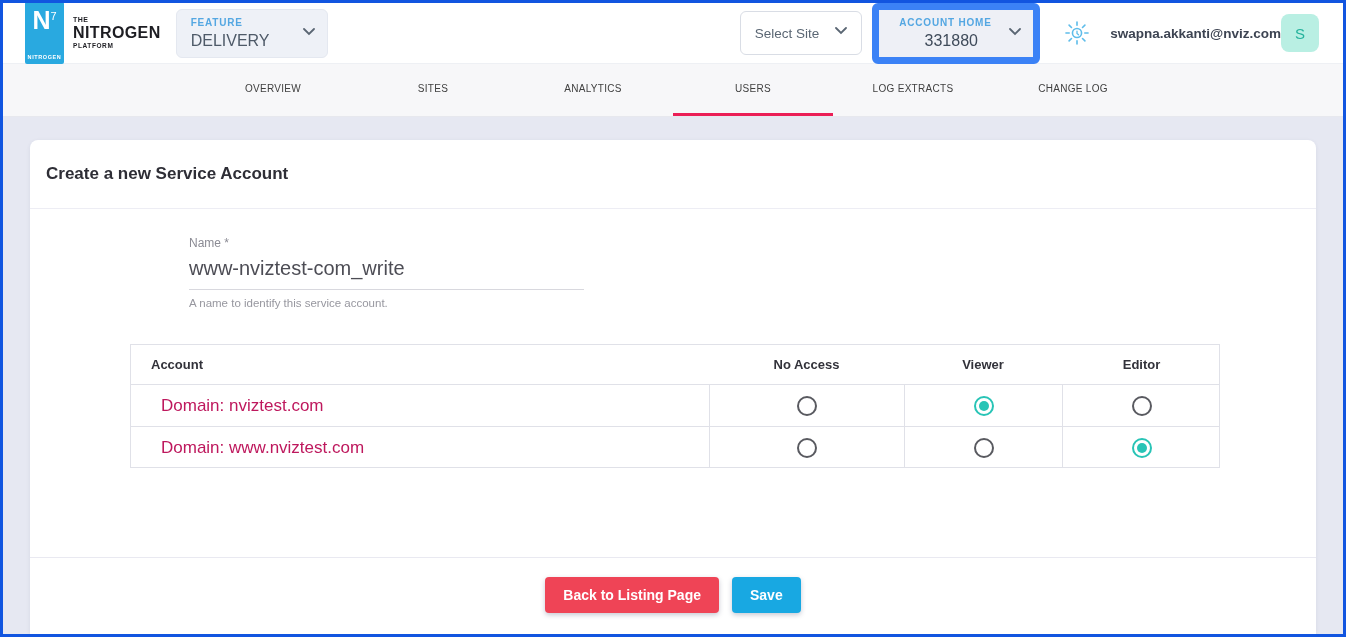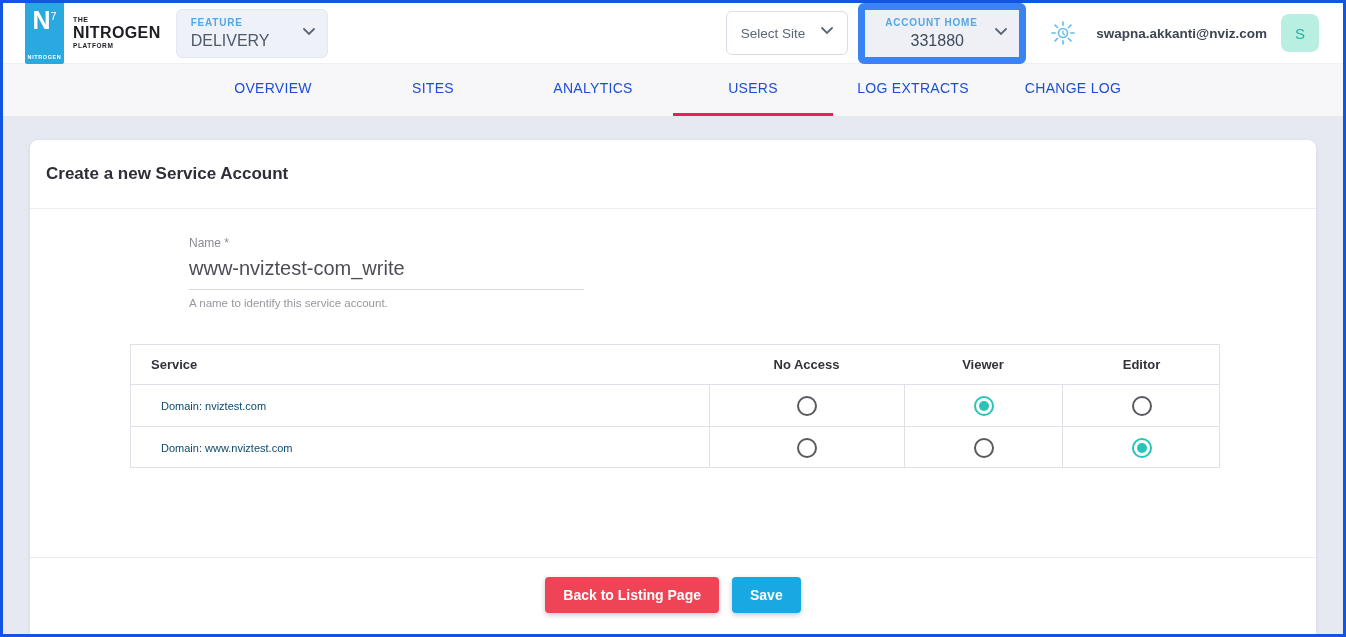--- a/index.html
+++ b/index.html
@@ -24,46 +24,46 @@
   .dd-label{ color:#54a7e2; font-size:10px; font-weight:bold; letter-spacing:.8px; }
   .dd-value{ color:#4e5a68; font-size:16px; margin-top:4px; }
   .chev{ position:absolute; right:12px; top:12px; }
   .spacer{ flex:1; }
   .select-site{ background:#fff; border:1px solid #d9dde5; border-radius:6px; padding:0 14px; height:44px;
     display:flex; align-items:center; gap:16px; font-size:13.5px; color:#5a6673; margin-right:10px; cursor:pointer;}
   .account-dd{ background:#eef0f6; border:7px solid #3b82f6; padding:7px 16px 7px 20px; margin-right:24px; min-width:168px; cursor:pointer;}
   .account-dd .dd-label{ text-align:left; }
   .account-dd .dd-value{ color:#3f4b5a; text-align:center; padding-right:14px;}
   .gear{ margin-right:20px; cursor:pointer; display:flex; align-items:center;}
-  .email{ font-size:13.5px; font-weight:bold; color:#3d4452; margin-right:14px; }
+  .email{ font-size:13.5px; font-weight:bold; color:#3d4452; }
   .avatar{ width:38px; height:38px; background:#b9efe3; color:#23b29c; border-radius:8px;
     display:flex; align-items:center; justify-content:center; font-size:15px; cursor:pointer;}
   
   .nav{ height:54px; background:#f7f7f9; border-top:1px solid #eef0f4; border-bottom:1px solid #e7e8ee;
     display:flex; justify-content:center; flex:0 0 auto;}
-  .tab{ width:160px; text-align:center; font-size:14px; color:#1d4ed8; letter-spacing:.3px;
+  .tab{ width:160px; text-align:center; font-size:10px; color:#404040; letter-spacing:.3px;
     line-height:49px; border-bottom:3px solid transparent; cursor:pointer;}
   .tab.active{ border-bottom-color:#eb1e56; }
   
   .page{ flex:1; padding:23px 27px 0; overflow:hidden;}
   .card{ background:#fff; border-radius:8px 8px 0 0; height:100%; display:flex; flex-direction:column;
     box-shadow:0 1px 4px rgba(40,50,90,.08);}
   .card-title{ height:69px; padding:0 16px; display:flex; align-items:center; border-bottom:1px solid #ededf4;
     font-size:17px; font-weight:bold; color:#2e2e36; flex:0 0 auto;}
   .form-section{ height:135px; padding:27px 17px 0 159px; flex:0 0 auto;}
   .field-label{ font-size:12px; color:#8b8b94; }
   .name-input{ display:block; width:395px; border:none; border-bottom:1px solid #d8d8de; background:transparent;
     font-family:"Liberation Sans",sans-serif; font-size:20px; color:#4d4d55; padding:7px 0 9px; outline:none;}
   .field-helper{ font-size:11.5px; color:#97979f; margin-top:7px; }
   .access-table{ margin-left:100px; width:1090px; border:1px solid #e0e1e8; flex:0 0 auto;}
   .tgrid{ display:grid; grid-template-columns:578px 195px 158px 159px; align-items:center;}
   .thead{ height:40px; border-bottom:1px solid #e0e1e8; font-weight:bold; font-size:13px; color:#32323a;}
   .thead .c0{ padding-left:20px; }
   .chead{ text-align:center; }
-  .trow{ height:41px; font-size:11px; color:#0c4a6e;}
+  .trow{ height:41px; font-size:17px; color:#be185d;}
   .trow + .trow{ border-top:1px solid #e0e1e8; }
   .trow .c0{ padding-left:30px; }
   .rcell{ display:flex; justify-content:center; align-items:center; height:41px; border-left:1px solid #e0e1e8;}
   .radio{ width:20px; height:20px; border:2px solid #595a60; border-radius:50%; position:relative; cursor:pointer;}
   .radio.selected{ border-color:#28c4b6; }
   .radio.selected::after{ content:''; position:absolute; inset:3px; border-radius:50%; background:#28c4b6; }
   .flex-fill{ flex:1; }
   .card-footer{ border-top:1px solid #e9e9f1; padding:19px 0 21px; display:flex; justify-content:center; gap:13px; flex:0 0 auto;}
   .btn{ border:none; border-radius:4px; height:36px; color:#fff; font-family:"Liberation Sans",sans-serif;
     font-size:14px; font-weight:bold; padding:0 18px; cursor:pointer; box-shadow:0 2px 5px rgba(30,40,80,.25);}
@@ -143,21 +143,21 @@
       <div class="card-title">Create a new Service Account</div>
 
       <div class="form-section">
         <div class="field-label">Name *</div>
         <input class="name-input" type="text" value="www-nviztest-com_write" style="">
         <div class="field-helper">A name to identify this service account.</div>
       </div>
 
       <div class="access-table">
         <div class="tgrid thead">
-          <div class="c0">Service</div>
+          <div class="c0">Account</div>
           <div class="chead">No Access</div>
           <div class="chead">Viewer</div>
           <div class="chead">Editor</div>
         </div>
 
         <div class="tgrid trow">
           <div class="c0">Domain: nviztest.com</div>
           <div class="rcell">
               <span class="radio"></span>
             </div>

